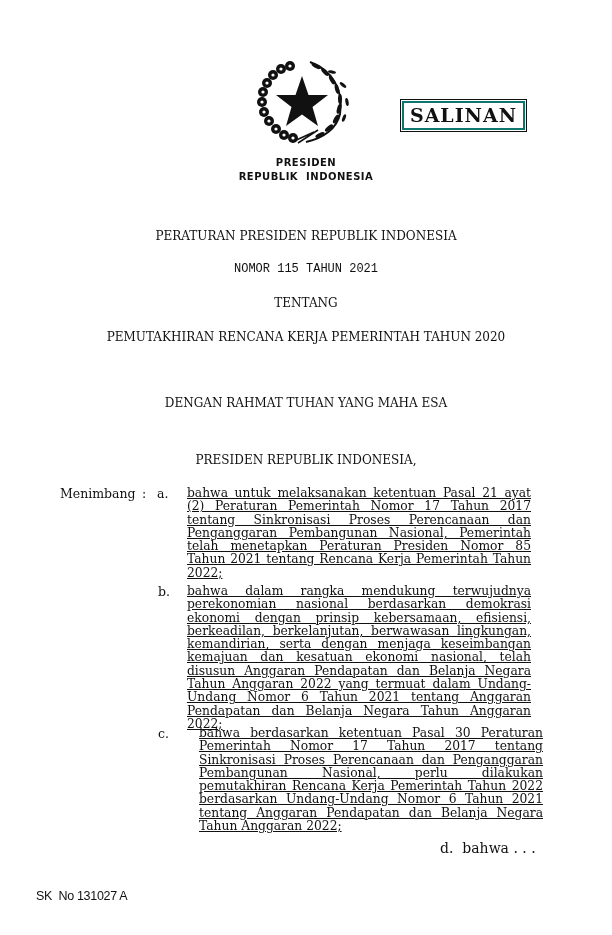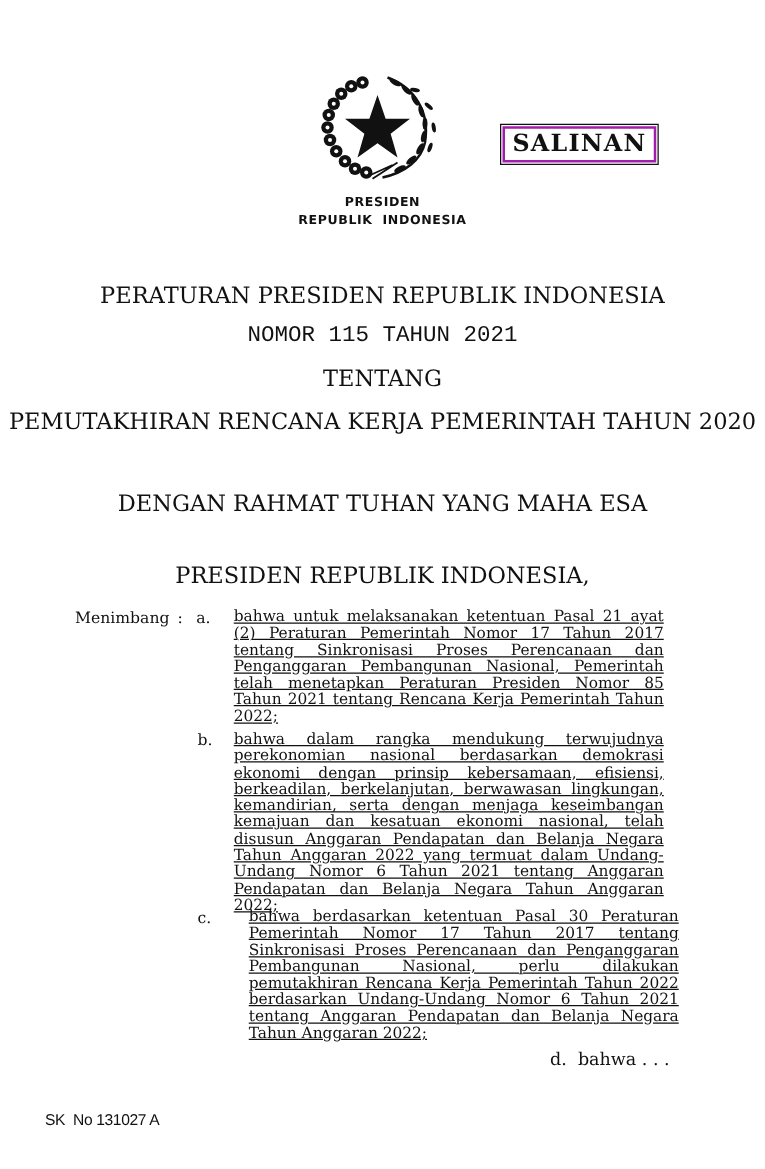--- a/index.html
+++ b/index.html
@@ -10,31 +10,31 @@
     }
     .abs { position: absolute; }
     .center { left: 0; width: 612px; text-align: center; }
 
     
     .emblem { left: 252px; top: 58px; width: 100px; height: 86px; }
 
     
     .salinan {
       left: 402px; top: 101px; width: 119px; height: 25px;
-      border: 2px solid #a21caf; outline: 1px solid #111; outline-offset: 1px;
+      border: 2px solid #0f766e; outline: 1px solid #111; outline-offset: 1px;
       font-family: "DejaVu Serif", serif; font-weight: bold;
       font-size: 19px; letter-spacing: 1px; text-align: center; line-height: 25px;
     }
 
     .pres-label {
       font-family: "DejaVu Sans", "Liberation Sans", sans-serif;
       font-weight: bold; font-size: 10px; letter-spacing: 0.5px; line-height: 12px;
     }
 
-    .heading { font-size: 18px; line-height: 15px; }
+    .heading { font-size: 12px; line-height: 15px; }
 
     
     .lbl { font-size: 12.5px; line-height: 14px; }
     .para {
       left: 187px; width: 344px; font-size: 12.3px; line-height: 13.3px;
       text-align: justify; text-align-last: left; hyphens: none; text-decoration: underline;
     }
     .letter { font-size: 12.5px; line-height: 14px; }
     .continued { left: 440px; font-size: 14px; }
     .footer {

